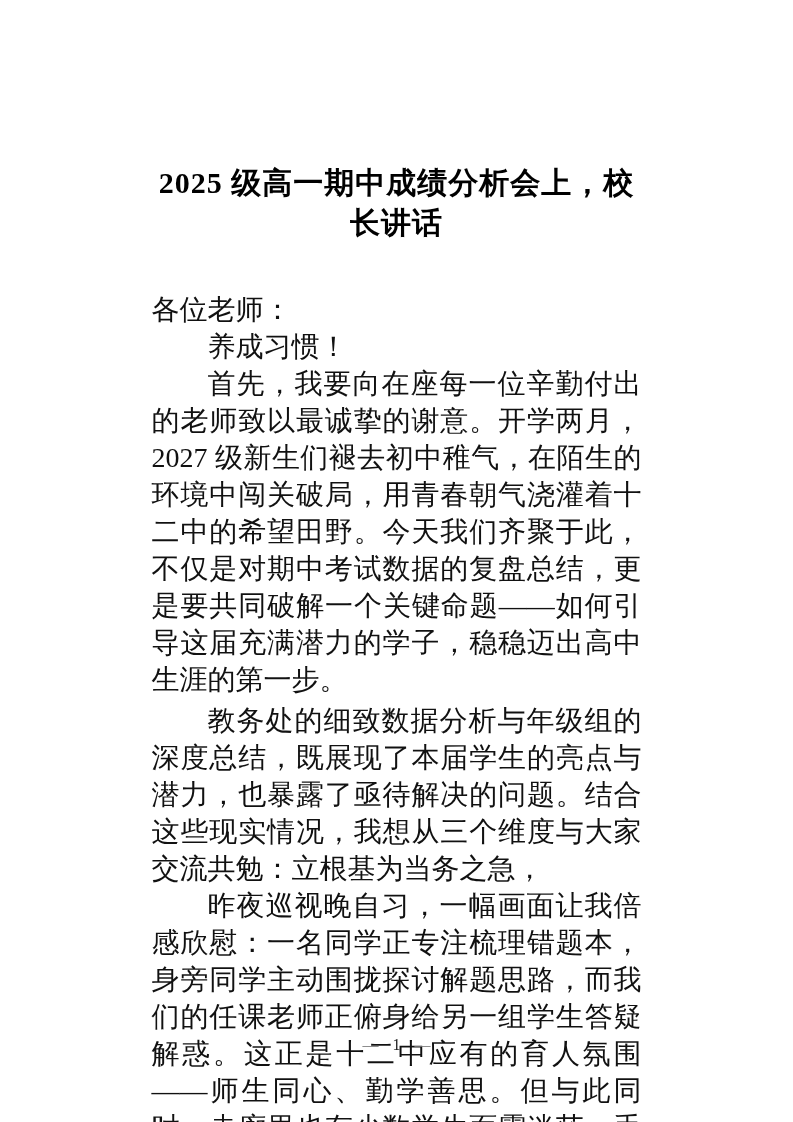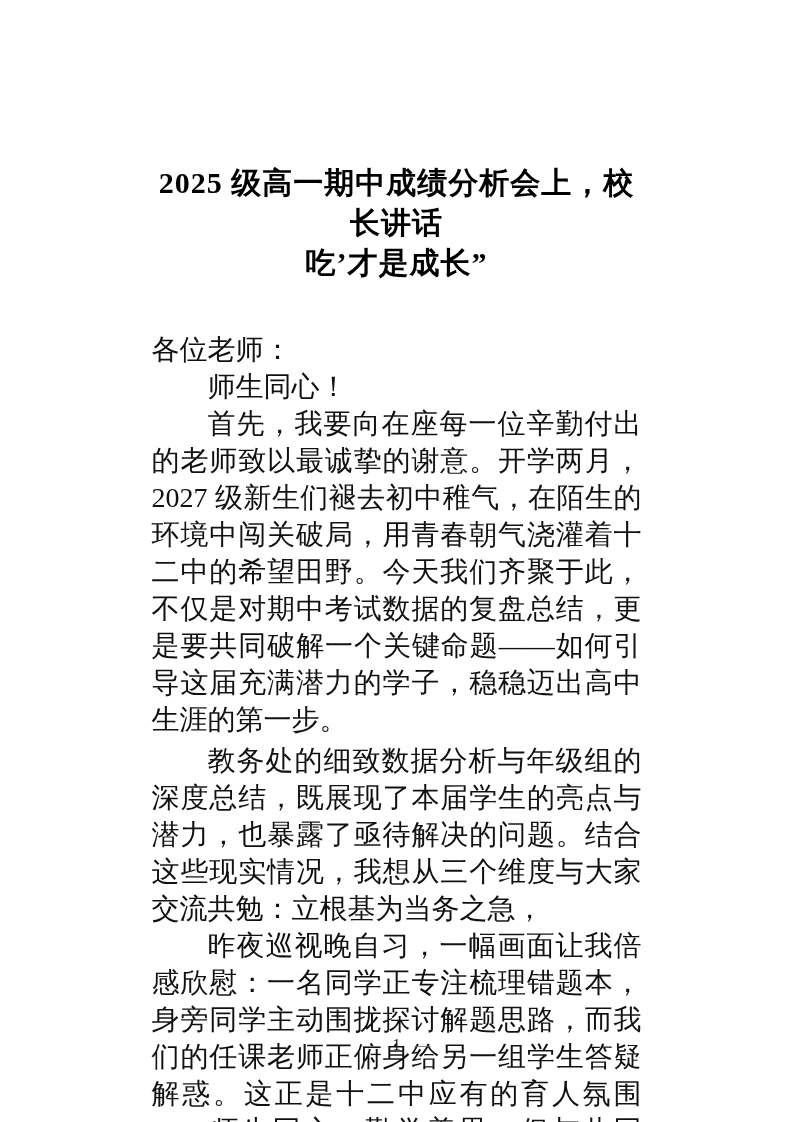--- a/index.html
+++ b/index.html
@@ -65,26 +65,25 @@
     margin: 0 10px;
   }
 </style>
 </head>
 <body>
 
 <div class="page">
 
   <h1 class="doc-title">
     <span class="title-line">2025 级高一期中成绩分析会上，校长讲话</span>
-    <span class="title-line">吃’才是成长”</span>
   </h1>
 
   <div class="doc-body">
     <p>各位老师：</p>
-    <p class="indent">师生同心！</p>
+    <p class="indent">养成习惯！</p>
     <p class="indent">首先，我要向在座每一位辛勤付出的老师致以最诚挚的谢意。开学两月，2027 级新生们褪去初中稚气，在陌生的环境中闯关破局，用青春朝气浇灌着十二中的希望田野。今天我们齐聚于此，不仅是对期中考试数据的复盘总结，更是要共同破解一个关键命题——如何引导这届充满潜力的学子，稳稳迈出高中生涯的第一步。</p>
     <p class="indent extra-space">教务处的细致数据分析与年级组的深度总结，既展现了本届学生的亮点与潜力，也暴露了亟待解决的问题。结合这些现实情况，我想从三个维度与大家交流共勉：立根基为当务之急，</p>
     <p class="indent">昨夜巡视晚自习，一幅画面让我倍感欣慰：一名同学正专注梳理错题本，身旁同学主动围拢探讨解题思路，而我们的任课老师正俯身给另一组学生答疑解惑。这正是十二中应有的育人氛围——师生同心、勤学善思。但与此同时，走廊里也有少数学生面露迷茫、手足无措。这让我们清醒认识到：高一上学期既是梦想的起点，也是学业分化的临界点。如何让每个学生在这个关键期找准方向、筑牢信心、养成习惯，是我们必须共同答好的教育考题。</p>
   </div>
 
   <div class="page-footer">
     <span class="dash">—</span>
     <span class="num">1</span>
     <span class="dash">—</span>
   </div>

